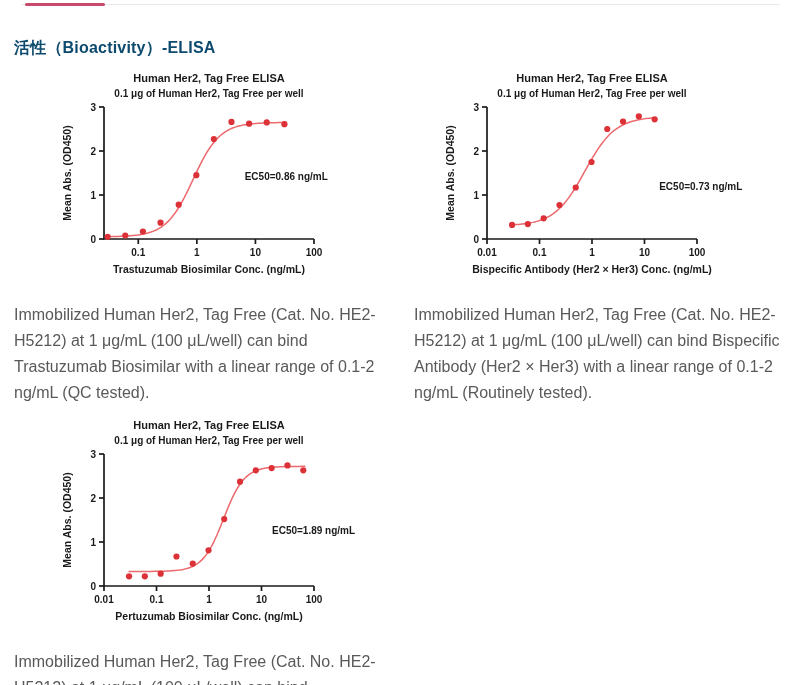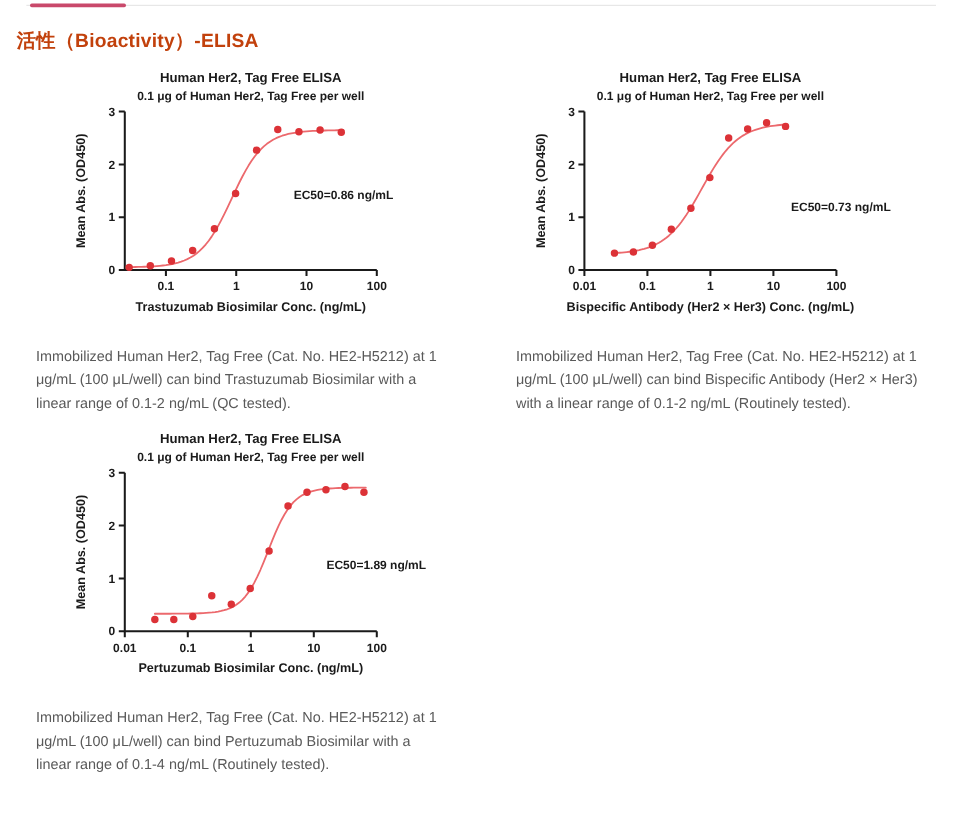--- a/index.html
+++ b/index.html
@@ -14,32 +14,32 @@
   .top-divider .rail {
     position: absolute; top: 4px; left: 12px; right: 10px; height: 1px;
     background: #e7e7e7;
   }
   .top-divider .accent {
     position: absolute; top: 3px; left: 15px; width: 80px; height: 3px;
     border-radius: 2px;
   }
   h2.section-title {
     font-size: 16px; font-weight: 700; letter-spacing: .2px;
-    margin: 18px 0 10px; color: #c2410c;
+    margin: 32px 0 10px; color: #0c4a6e;
   }
   .grid {
     display: grid; grid-template-columns: 1fr 1fr;
     column-gap: 28px; row-gap: 10px; margin-top: 4px;
   }
   .cell { min-width: 0; }
   figure.chart-fig { margin: 0 0 0 45px; padding: 0; text-align: center; }
   figure.chart-fig svg { display: block; }
   p.caption {
-    margin: 18px 16px 0; max-width: 392px;
-    font-size: 12px; line-height: 1.62; color: #595959;
+    margin: 18px 0 0; max-width: 392px;
+    font-size: 16px; line-height: 1.62; color: #595959;
   }
 </style>
 </head>
 <body>
 
 <div class="top-divider">
   <span class="rail" style="background: rgb(231, 231, 231);"></span>
   <span class="accent" style="background: rgb(201, 73, 107);"></span>
 </div>
 

